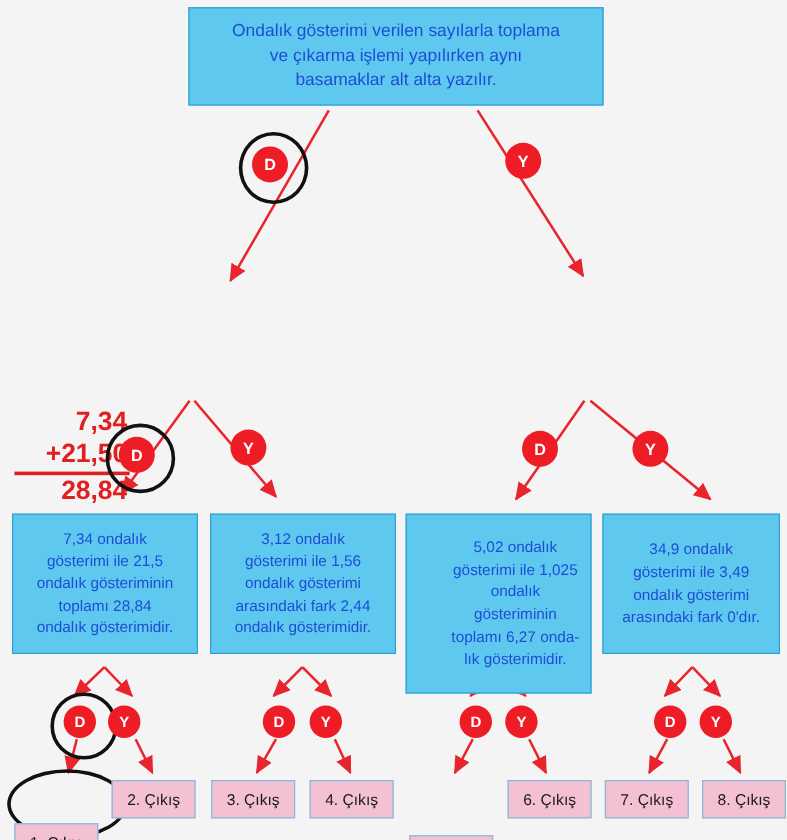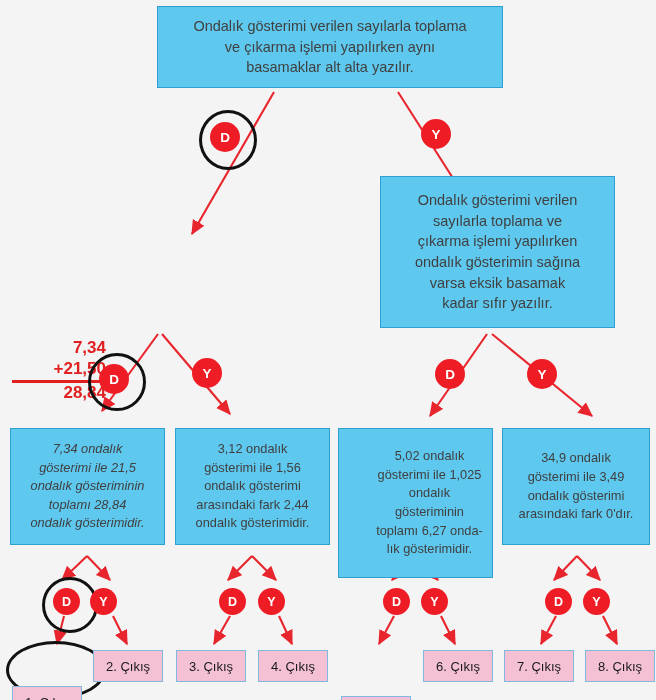--- a/index.html
+++ b/index.html
@@ -7,38 +7,38 @@
     width:656px;height:700px;position:relative;overflow:hidden;
     background:#f4f4f4;
     font-family:"Liberation Sans","DejaVu Sans",sans-serif;
   }
   #stage{position:absolute;inset:0;}
 
   .box{
     position:absolute;
     background:#5ec8ef;
     border:1px solid #2f9fd0;
-    color:#404040;
+    color:#1d4ed8;
     display:flex;align-items:center;justify-content:center;
     text-align:center;
     box-sizing:border-box;
     line-height:1.42;
   }
   .box span{display:block;white-space:pre-line;padding:0 6px;}
 
   
   #box-root{left:157px;top:6px;width:346px;height:82px;font-size:14.5px;}
 
   
   #box-left{left:48px;top:185px;width:232px;height:143px;font-size:14.5px;}
   #box-right{left:380px;top:176px;width:235px;height:152px;font-size:14.5px;}
 
   
   .res{font-size:12.8px;line-height:1.45;}
-  #box-r1{left:10px;top:428px;width:155px;height:117px;font-style:italic;}
+  #box-r1{left:10px;top:428px;width:155px;height:117px;}
   #box-r2{left:175px;top:428px;width:155px;height:117px;}
   #box-r3{left:338px;top:428px;width:155px;height:150px;padding-left:28px;}
   #box-r4{left:502px;top:428px;width:148px;height:117px;}
 
   
   .out{
     position:absolute;top:650px;width:70px;height:32px;
     background:#f3c0d4;border:1px solid #7fb9e0;
     display:flex;align-items:center;justify-content:center;
     font-size:13px;color:#1a1a1a;box-sizing:border-box;
@@ -56,21 +56,21 @@
 
   
   .ring{
     position:absolute;border:3px solid #111;border-radius:50%;
     background:transparent;pointer-events:none;
   }
 
   
   #sum{
     position:absolute;left:12px;top:338px;width:96px;
-    color:#e02020;font-size:17px;font-weight:bold;
+    color:#e02020;font-size:22px;font-weight:bold;
     text-align:right;line-height:1.22;
     font-family:"Liberation Sans","DejaVu Sans",sans-serif;
   }
   #sum .l2{border-bottom:3px solid #e02020;padding-bottom:1px;}
   #sum .l1,#sum .l3{padding-right:2px;}
   #sum .l2{padding-right:2px;}
 
   svg#arrows{position:absolute;left:0;top:0;width:656px;height:700px;
              pointer-events:none;overflow:visible;}
 </style>
@@ -121,28 +121,20 @@
     </g>
   </svg>
 
   <div class="box" id="box-root">
     <span>Ondalık gösterimi verilen sayılarla toplama
 ve çıkarma işlemi yapılırken aynı
 basamaklar alt alta yazılır.</span>
   </div>
 
 
-  <div class="box" id="box-right">
-    <span>Ondalık gösterimi verilen
-sayılarla toplama ve
-çıkarma işlemi yapılırken
-ondalık gösterimin sağına
-varsa eksik basamak
-kadar sıfır yazılır.</span>
-  </div>
 
   <div class="box res" id="box-r1">
     <span>7,34 ondalık
 gösterimi ile 21,5
 ondalık gösteriminin
 toplamı 28,84
 ondalık gösterimidir.</span>
   </div>
   <div class="box res" id="box-r2">
     <span>3,12 ondalık

